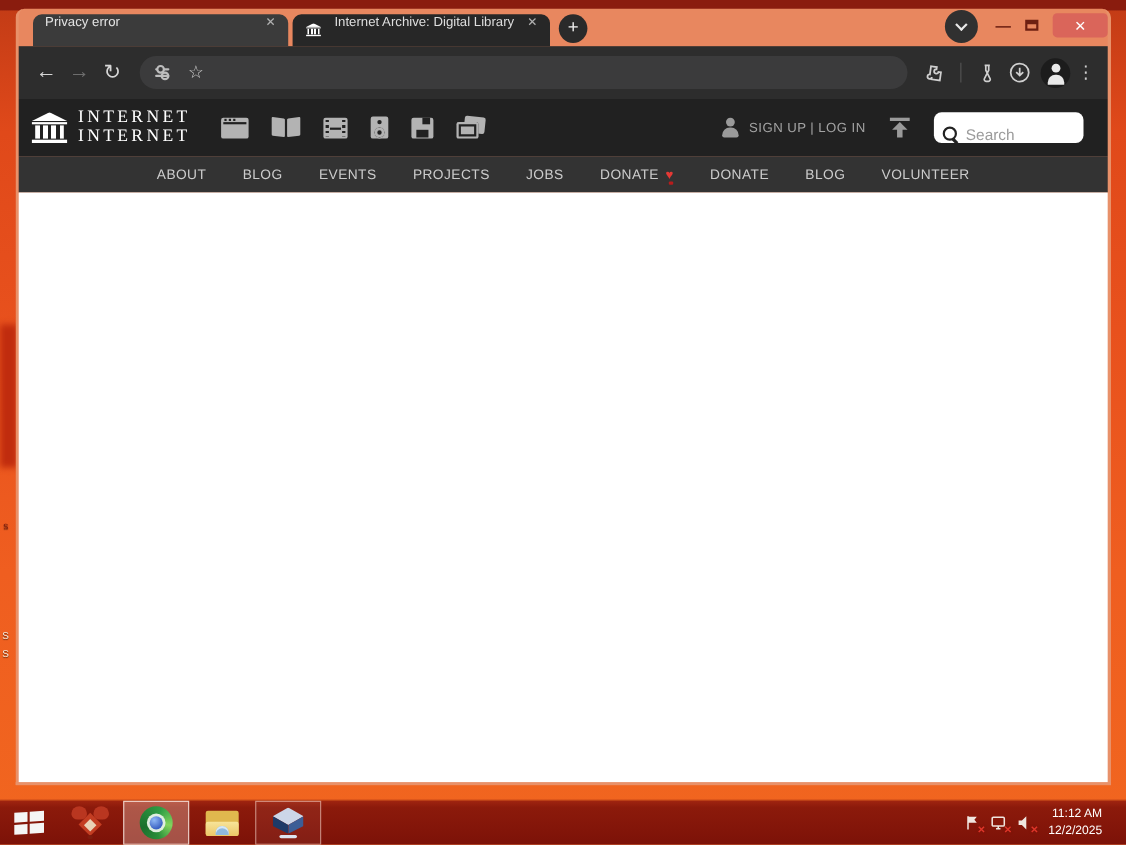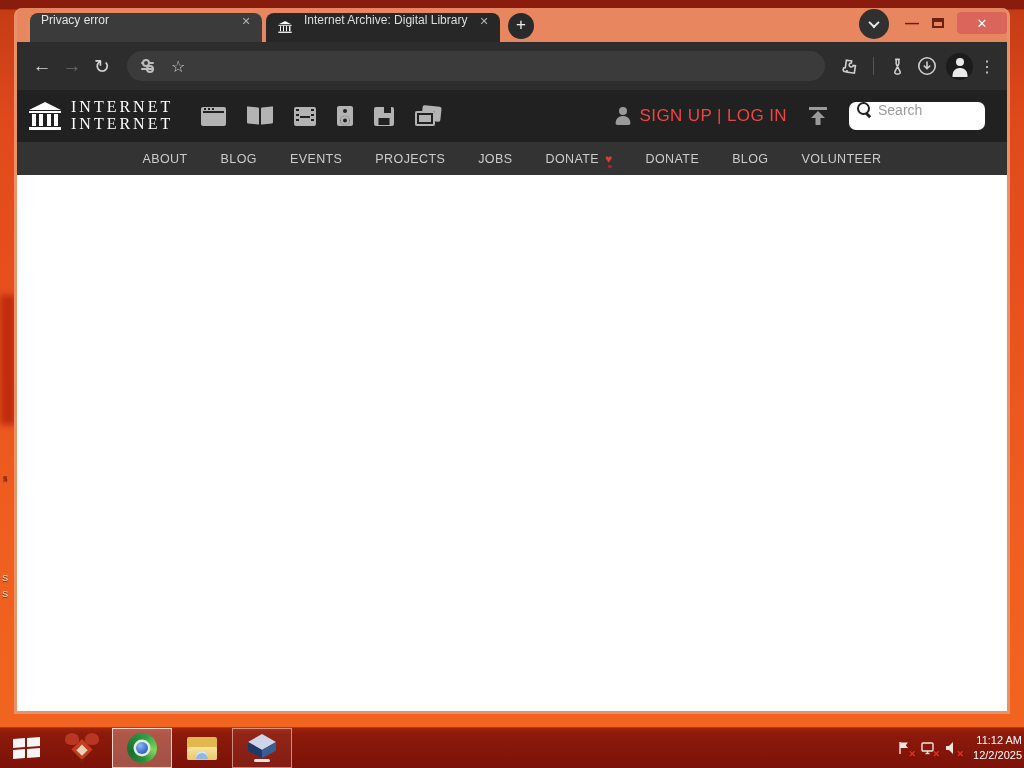--- a/index.html
+++ b/index.html
@@ -105,27 +105,27 @@
   .mi-floppy::before { content:""; position:absolute; right:3px; top:0; width:7px; height:6px; background:#212121; }
   .mi-floppy::after { content:""; position:absolute; left:50%; bottom:1px; transform:translateX(-50%); width:11px; height:7px; background:#212121; }
   .mi-photos { width:26px; height:20px; }
   .mi-photos::before { content:""; position:absolute; right:0; top:0; width:19px; height:15px; background:#b3b3b3; transform:rotate(6deg); border-radius:2px; }
   .mi-photos::after { content:""; position:absolute; left:0; bottom:0; width:20px; height:15px; background:#b3b3b3; border-radius:2px;
         box-shadow:inset 0 0 0 2px #b3b3b3, inset 0 0 0 4px #212121; }
   .ia-spacer { flex:1; }
   .person { position:relative; width:18px; height:18px; flex:none; margin-right:8px; }
   .person::before { content:""; position:absolute; left:50%; top:0; transform:translateX(-50%); width:8px; height:8px; border-radius:50%; background:#9a9a9a; }
   .person::after { content:""; position:absolute; left:50%; top:9px; transform:translateX(-50%); width:15px; height:9px; border-radius:7px 7px 2px 2px; background:#9a9a9a; }
-  .signup { color:#ef4444; font-size:17px; letter-spacing:.4px; white-space:nowrap; }
+  .signup { color:#a3a3a3; font-size:12px; letter-spacing:.4px; white-space:nowrap; }
   .upl { position:relative; width:22px; height:20px; margin:0 20px; flex:none; }
   .upl-bar { position:absolute; left:2px; right:2px; top:1px; height:3px; background:#9a9a9a; }
   .upl-head { position:absolute; left:50%; top:5px; transform:translateX(-50%); width:0; height:0;
               border-left:7px solid transparent; border-right:7px solid transparent; border-bottom:7px solid #9a9a9a; }
   .upl-stem { position:absolute; left:50%; top:11px; transform:translateX(-50%); width:5px; height:8px; background:#9a9a9a; }
-  .searchbox { width:136px; height:28px; background:#fff; border-radius:7px; display:flex; align-items:flex-start; padding:0 8px; flex:none; }
+  .searchbox { width:136px; height:28px; background:#fff; border-radius:7px; display:flex; align-items:flex-end; padding:0 8px; flex:none; }
   .mag { position:relative; width:15px; height:15px; margin-right:6px; flex:none; }
   .mag::before { content:""; position:absolute; left:0; top:0; width:9px; height:9px; border:2.5px solid #222; border-radius:50%; }
   .mag::after { content:""; position:absolute; left:10px; top:10px; width:6px; height:2.5px; background:#222; transform:rotate(45deg); transform-origin:0 0; }
   .searchbox input { border:none; outline:none; width:100%; font-size:14px; color:#333; font-family:"Liberation Sans",sans-serif; }
   .searchbox input::placeholder { color:#9b9b9b; }
 
   
   .ia-nav { height:33px; background:#333333; display:flex; align-items:center; justify-content:center; gap:33px; }
   .ia-nav .nlink { color:#cccccc; font-size:12.5px; letter-spacing:.4px; white-space:nowrap; display:flex; align-items:center; }
   .heart { color:#e53935; font-size:12px; margin-left:6px; position:relative; }
@@ -167,21 +167,21 @@
         clip-path:polygon(0 0,100% 50%,100% 100%,0 55%); }
   .vbox .rt { position:absolute; left:15px; top:8px; width:14px; height:16px; background:#3c5e96;
         clip-path:polygon(0 50%,100% 0,100% 55%,0 100%); }
   .vbox .base { position:absolute; left:7px; bottom:0; width:16px; height:3px; background:#dde3ee; border-radius:2px; }
   .tb-spacer { flex:1; }
   .tray { display:flex; align-items:center; gap:7px; }
   .trayicon { position:relative; width:17px; height:17px; }
   .trayicon svg { display:block; }
   .redx { position:absolute; right:-3px; bottom:-2px; color:#e0362a; font-size:9px; font-weight:bold;
           text-shadow:0 0 2px #7c1208; }
-  .clock { color:#ffffff; font-size:11px; line-height:1.35; text-align:right; margin:0 2px 0 12px; align-self:center; }
+  .clock { color:#ffffff; font-size:11px; line-height:1.35; text-align:right; margin:0 22px 0 12px; align-self:center; }
 </style>
 </head>
 <body>
 
 <div class="wall-blotch"></div>
 <span class="frag dark" style="left:3px; top:473px;">s</span>
 <span class="frag" style="left:2px; top:573px;">S</span>
 <span class="frag" style="left:2px; top:589px;">S</span>
 
 <div class="bwindow">

